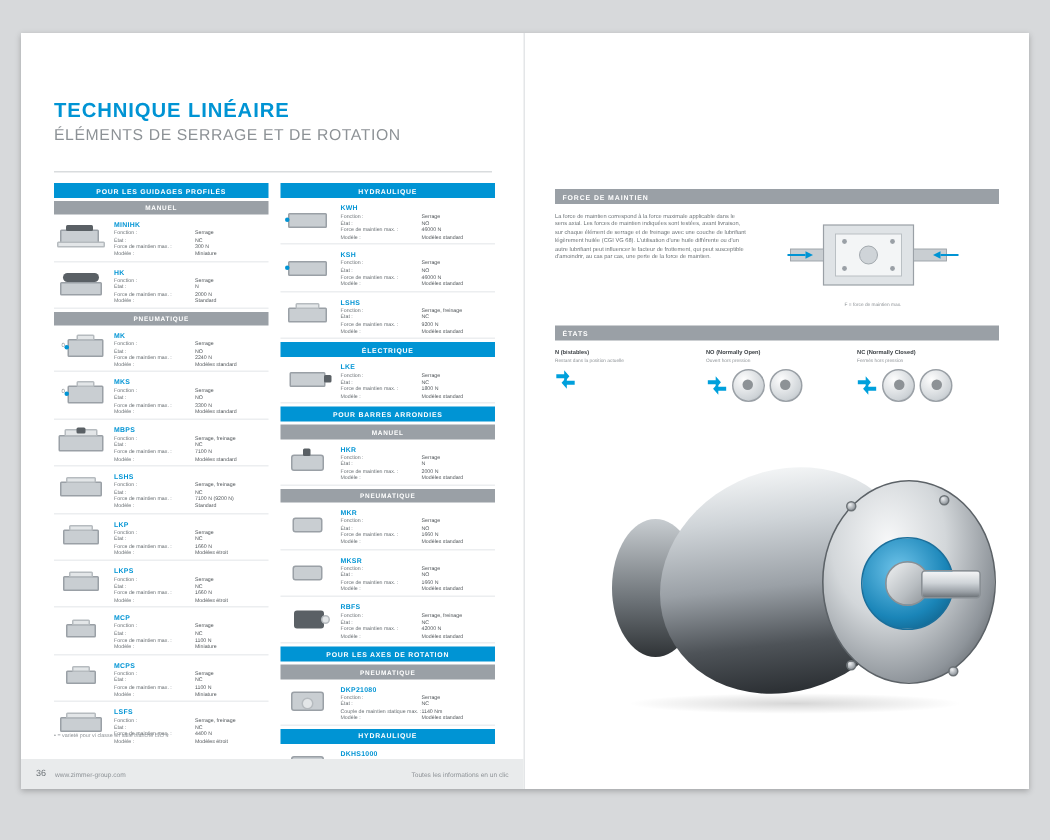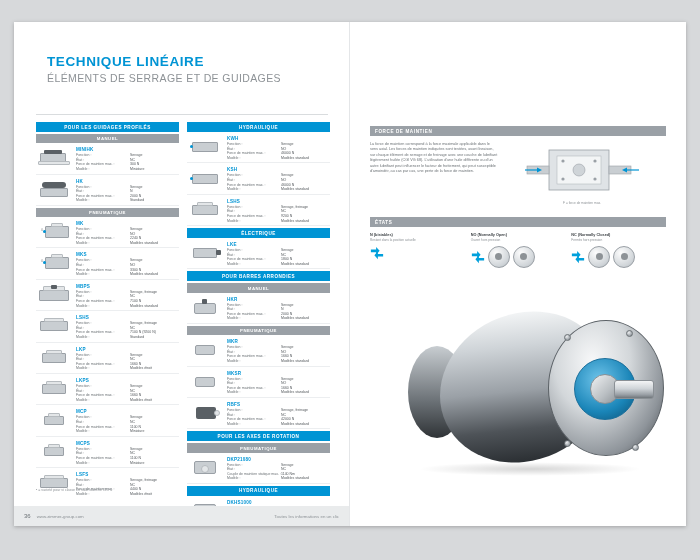--- a/index.html
+++ b/index.html
@@ -16,21 +16,21 @@
     width: 672px; height: 504px;
     background: #ffffff;
     box-shadow: 0 1px 4px rgba(0,0,0,0.25);
     display: flex;
   }
   .page { position: relative; height: 100%; background: #fff; }
   .page-left { width: 336px; border-right: 1px solid #e4e6e8; }
   .page-right { width: 336px; }
 
   
-  .hdr { position: absolute; left: 22px; top: 32px; margin-left: 11px; }
+  .hdr { position: absolute; left: 22px; top: 44px; }
   .hdr-title {
     color: #0094d4; font-weight: bold; font-size: 13.5px;
     letter-spacing: 0.6px; line-height: 15px;
   }
   .hdr-sub {
     color: #8d9296; font-size: 10.5px; letter-spacing: 0.4px;
     margin-top: 3px;
   }
   .hdr-rule {
     position: absolute; left: 22px; top: 92px; width: 292px;
@@ -189,21 +189,21 @@
 </style>
 </head>
 <body>
 
 <div class="spread">
 
   <div class="page page-left">
 
     <div class="hdr">
       <div class="hdr-title">TECHNIQUE LINÉAIRE</div>
-      <div class="hdr-sub">ÉLÉMENTS DE SERRAGE ET DE GUIDAGES</div>
+      <div class="hdr-sub">ÉLÉMENTS DE SERRAGE ET DE ROTATION</div>
     </div>
     <div class="hdr-rule"></div>
 
     <div class="cols">
 
       <div class="col">
         <div class="bar-blue">POUR LES GUIDAGES PROFILÉS</div>
 
         <div class="bar-grey first">MANUEL</div>
 

